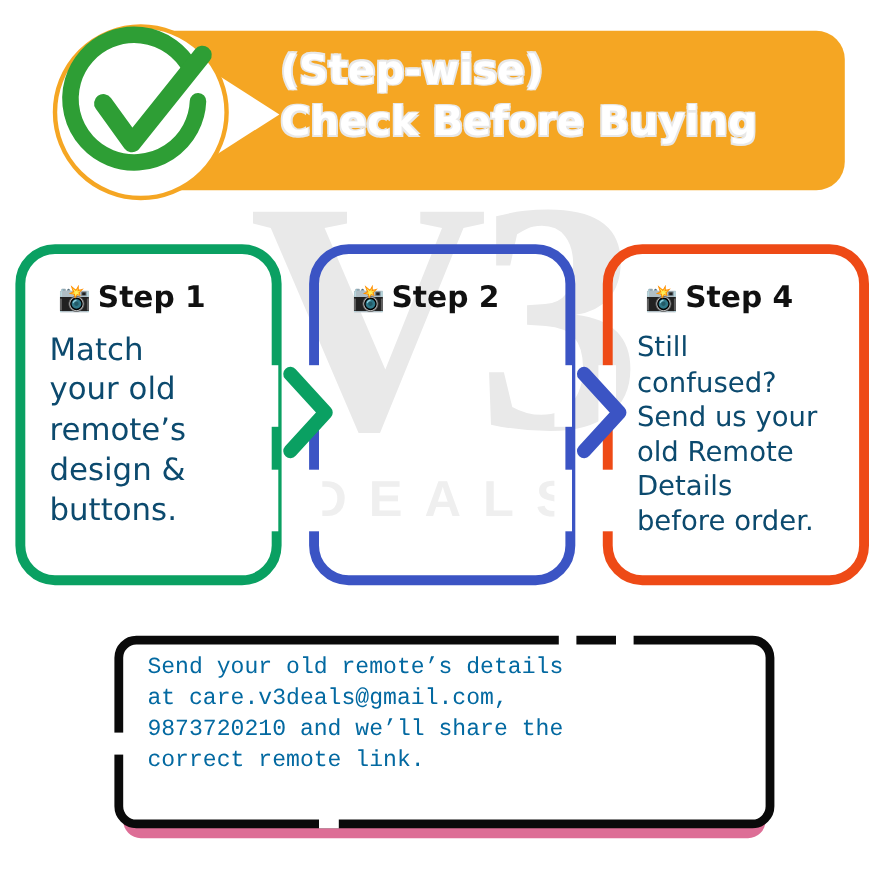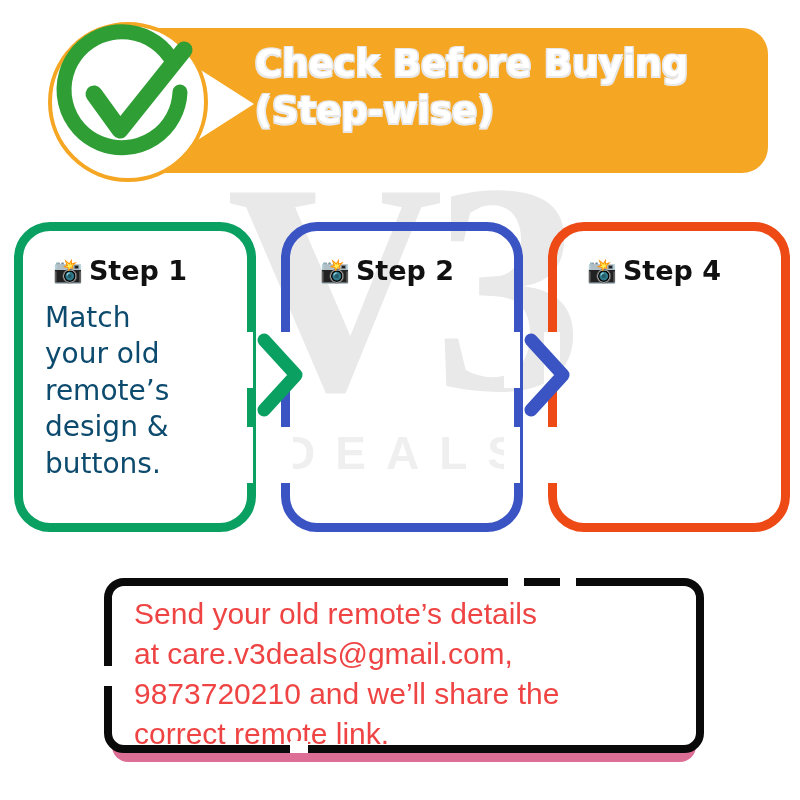--- a/index.html
+++ b/index.html
@@ -216,24 +216,24 @@
     width: 600px;
     height: 175px;
     box-sizing: border-box;
     background: #ffffff;
     border: 8px solid #0a0a0a;
     border-radius: 20px;
     z-index: 2;
     padding: 8px 10px 0 22px;
   }
   .callout-text {
-    font-family: Liberation Sans, sans-serif;
-    font-size: 30px;
+    font-family: Liberation Mono, monospace;
+    font-size: 21px;
     line-height: 1.33;
-    color: #ef4444;
+    color: #0369a1;
     white-space: pre-line;
     margin: 0;
   }
   
   .notch {
     position: absolute;
     background: #ffffff;
     z-index: 3;
   }
   .notch.top  { width: 16px; height: 12px; top: -2px; }
@@ -254,22 +254,22 @@
     <div class="banner"></div>
     <div class="banner-tail"></div>
 
     <div class="logo-circle"></div>
     <svg class="logo-check" viewBox="0 0 160 160">
       <path d="M125 40 A58 58 0 1 0 132 70" fill="none" stroke="#2E9E35" stroke-width="15" stroke-linecap="round"></path>
       <path d="M46 72 L72 108 L136 28" fill="none" stroke="#2E9E35" stroke-width="17" stroke-linecap="round" stroke-linejoin="round"></path>
     </svg>
 
     <div class="banner-text">
+      <div>(Step-wise)</div>
       <div>Check Before Buying</div>
-      <div>(Step-wise)</div>
     </div>
   </div>
 
   <div class="steps">
 
     <div class="step-box s1">
       <div class="step-title">
         <span class="step-emoji">📸</span>
         <span>Step 1</span>
       </div>
@@ -291,20 +291,26 @@
     <div class="gap" style="left:277px; top:110px;"></div>
     <div class="gap" style="left:277px; top:205px;"></div>
     <div class="gap" style="left:504px; top:110px;"></div>
     <div class="gap" style="left:504px; top:205px;"></div>
 
     <div class="step-box s3">
       <div class="step-title">
         <span class="step-emoji">📸</span>
         <span>Step 4</span>
       </div>
+      <p class="step-body">Still
+confused?
+Send us your
+old Remote
+Details
+before order.</p>
     </div>
     <div class="gap" style="left:544px; top:110px;"></div>
     <div class="gap" style="left:544px; top:205px;"></div>
   </div>
 
   <svg class="chev a1" viewBox="0 0 56 90">
     <path d="M12 10 L44 45 L12 80" fill="none" stroke="#0AA062" stroke-width="13" stroke-linecap="round" stroke-linejoin="round"></path>
   </svg>
   <svg class="chev a2" viewBox="0 0 56 90">
     <path d="M12 10 L44 45 L12 80" fill="none" stroke="#3B54C4" stroke-width="13" stroke-linecap="round" stroke-linejoin="round"></path>

